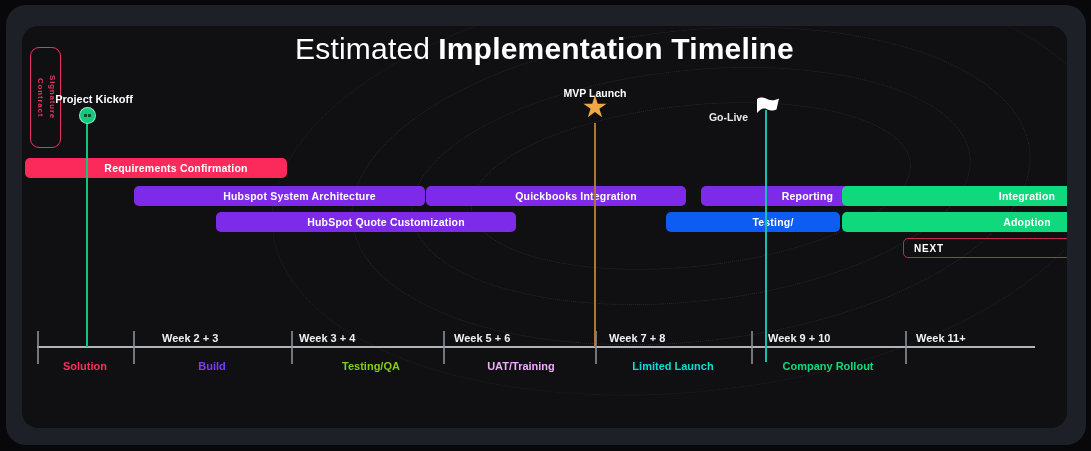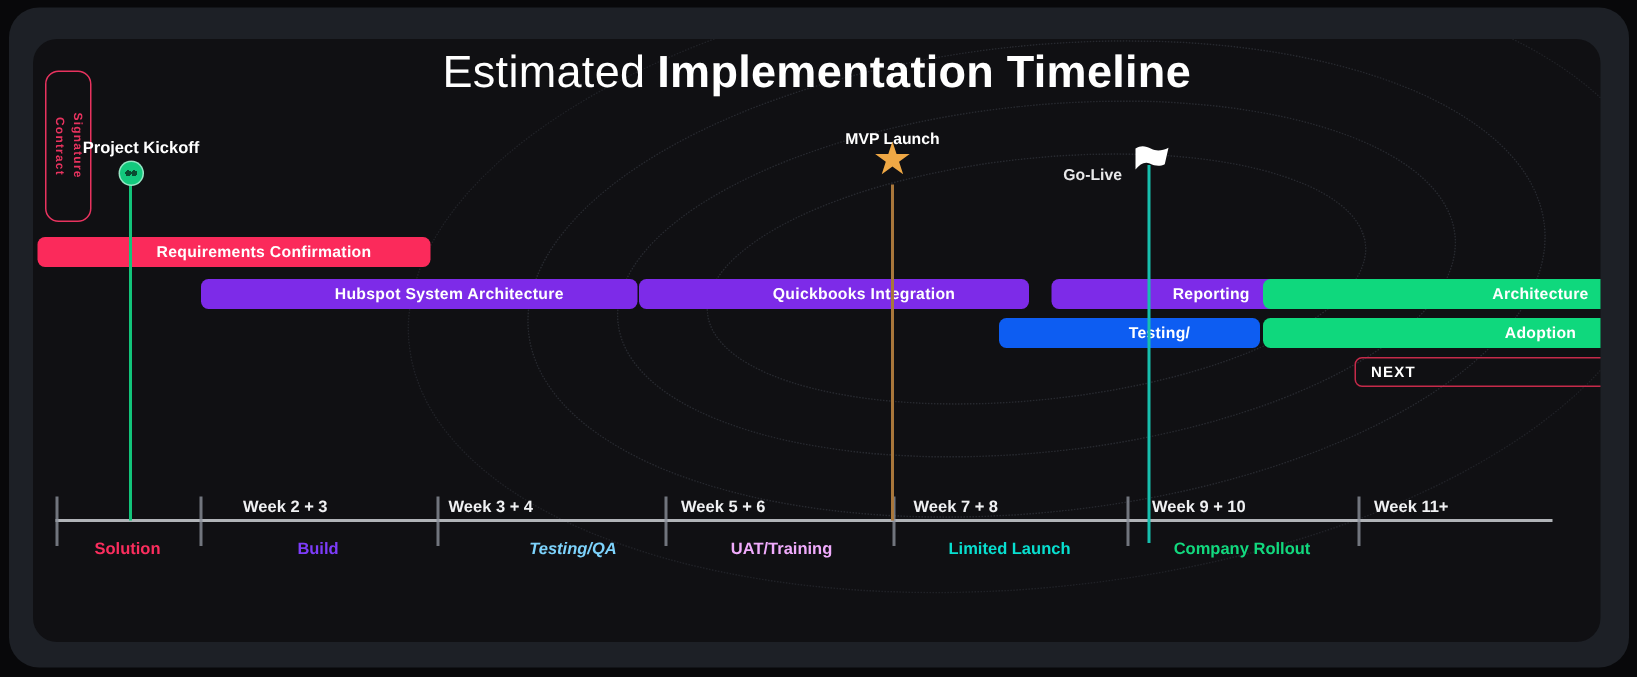--- a/index.html
+++ b/index.html
@@ -85,21 +85,21 @@
     letter-spacing:.8px;padding-left:10px;}
 
   
   #axis-line{position:absolute;left:15px;top:320px;width:998px;height:2px;background:#cdd0d5;opacity:.85;z-index:2;}
   .tick{position:absolute;top:305px;width:1.5px;height:33px;background:#8a8f98;opacity:.8;z-index:2;}
   .week-label{position:absolute;top:306px;color:#f0f1f3;font-weight:700;font-size:11px;z-index:5;white-space:nowrap;}
   .phase-label{position:absolute;top:334px;transform:translateX(-50%);
     font-weight:700;font-size:11px;z-index:5;white-space:nowrap;}
   #phase-solution{left:63px;color:#fb2e5e;}
   #phase-build{left:190px;color:#7d3cfa;}
-  #phase-testing{left:360px;color:#7dd3fc;font-style:italic;}
+  #phase-testing{left:349px;color:#84cc16;}
   #phase-uat{left:499px;color:#f0abfc;}
   #phase-limited{left:651px;color:#08dfd0;}
   #phase-rollout{left:806px;color:#12d87e;}
 </style>
 </head>
 <body>
 
 <div id="stage">
   <div id="outer-card"></div>
 
@@ -135,31 +135,34 @@
       </svg>
     </div>
     <div id="golive-line"></div>
 
     <div class="bar" id="bar-requirements">
         <span>Requirements Confirmation</span>
       </div>
     <div class="bar" id="bar-arch">
         <span>Hubspot System Architecture</span>
       </div>
+    <div class="bar" id="bar-quote">
+        <span>HubSpot Quote Customization</span>
+      </div>
     <div class="bar" id="bar-quickbooks">
         <span>Quickbooks Integration</span>
       </div>
     <div class="bar" id="bar-reporting">
         <span>Reporting</span>
       </div>
     <div class="bar" id="bar-testing">
         <span>Testing/</span>
       </div>
     <div class="bar" id="bar-optimization">
-        <span>Architecture</span>
+        <span>Integration</span>
       </div>
     <div class="bar" id="bar-adoption">
         <span>Adoption</span>
       </div>
 
     <div id="next-box">
         <span>NEXT</span>
       </div>
 
     <div id="axis-line"></div>

